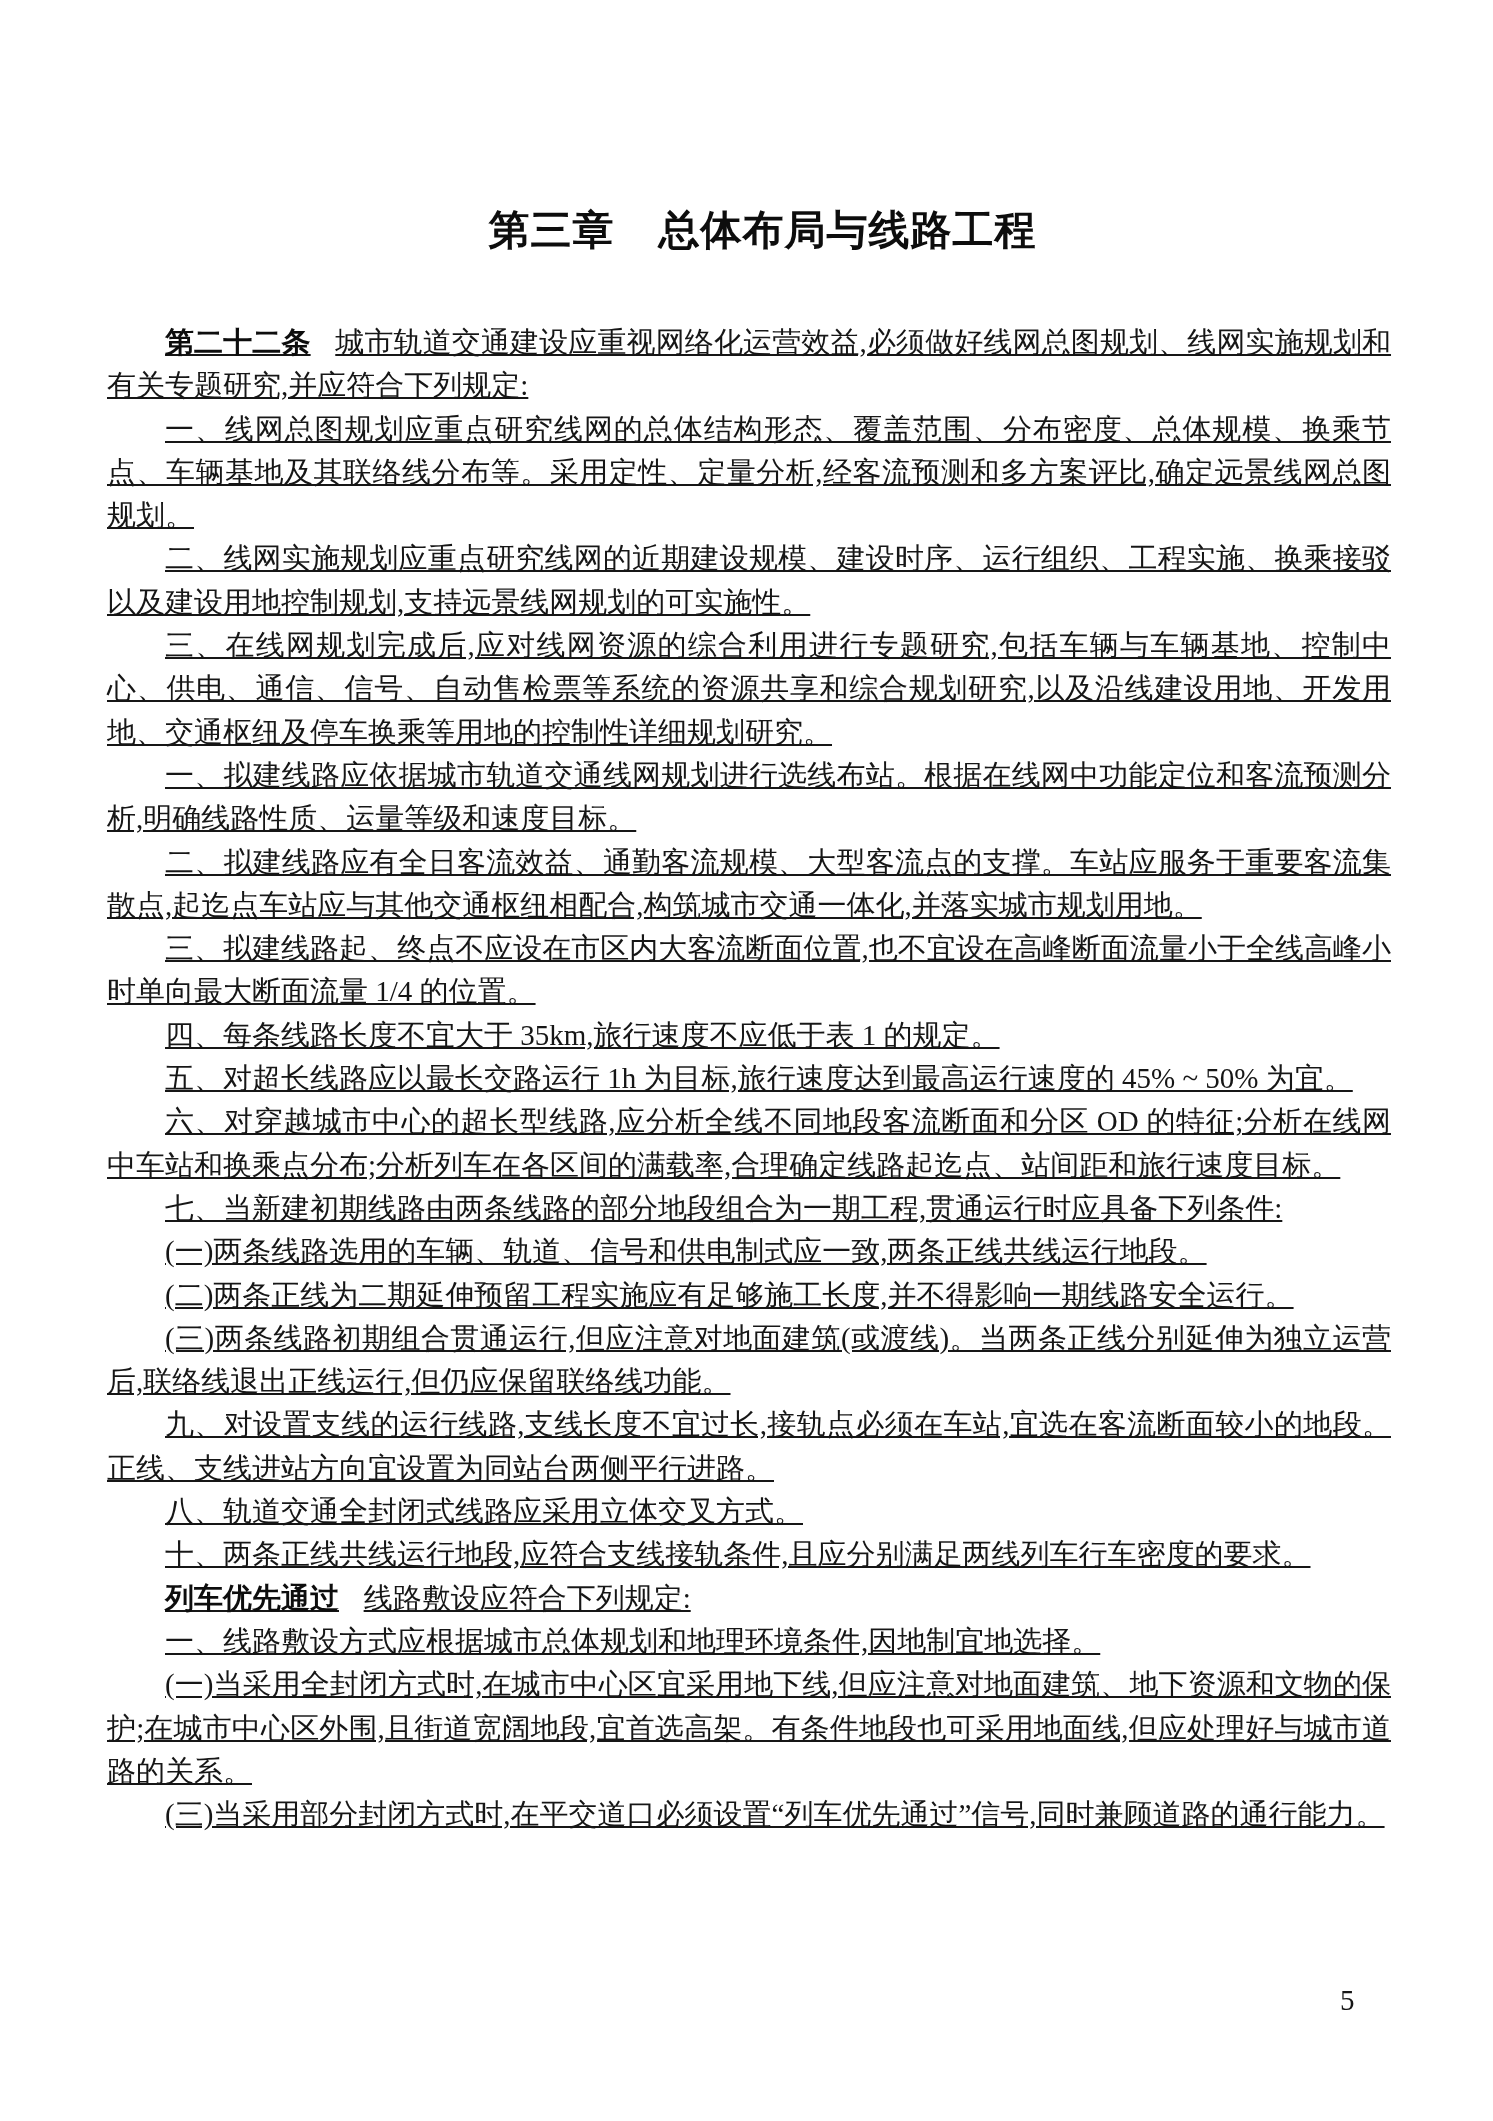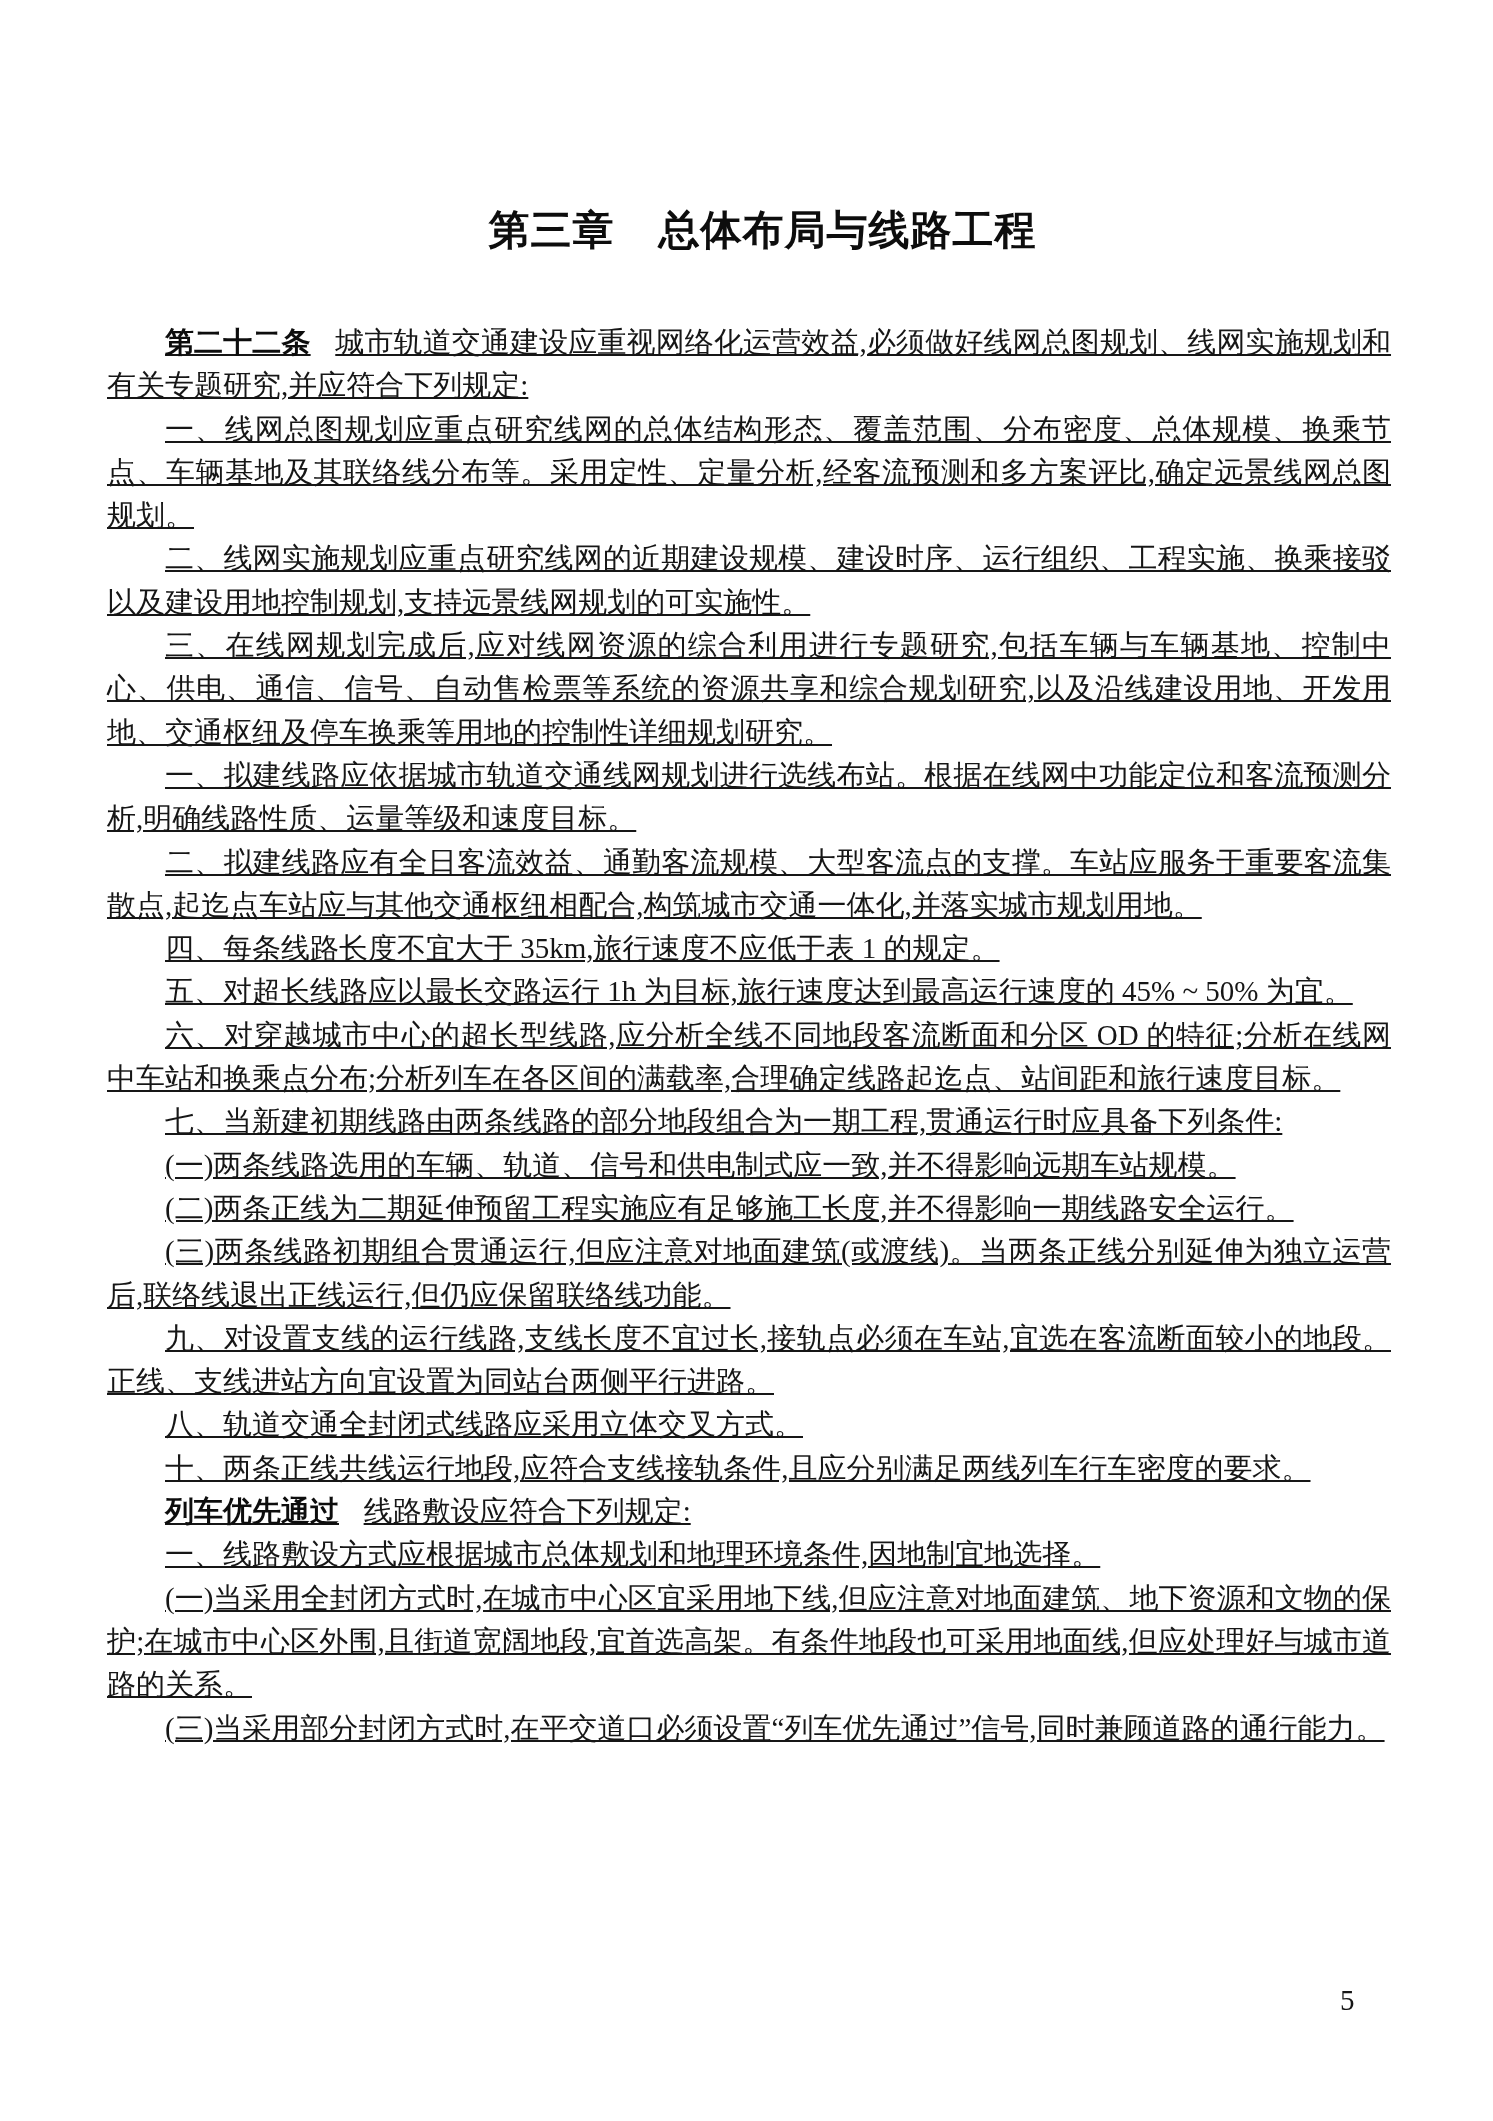--- a/index.html
+++ b/index.html
@@ -75,25 +75,26 @@
 
   <h1 class="chapter-title"><span>第三章</span><span class="chapter-name">总体布局与线路工程</span></h1>
 
   <div class="doc-body">
     <p class="para"><strong class="article-lead">第二十二条</strong><span>城市轨道交通建设应重视网络化运营效益,必须做好线网总图规划、线网实施规划和有关专题研究,并应符合下列规定:</span></p>
     <p class="para"><span>一、线网总图规划应重点研究线网的总体结构形态、覆盖范围、分布密度、总体规模、换乘节点、车辆基地及其联络线分布等。采用定性、定量分析,经客流预测和多方案评比,确定远景线网总图规划。</span></p>
     <p class="para"><span>二、线网实施规划应重点研究线网的近期建设规模、建设时序、运行组织、工程实施、换乘接驳以及建设用地控制规划,支持远景线网规划的可实施性。</span></p>
     <p class="para"><span>三、在线网规划完成后,应对线网资源的综合利用进行专题研究,包括车辆与车辆基地、控制中心、供电、通信、信号、自动售检票等系统的资源共享和综合规划研究,以及沿线建设用地、开发用地、交通枢纽及停车换乘等用地的控制性详细规划研究。</span></p>
     <p class="para"><span>一、拟建线路应依据城市轨道交通线网规划进行选线布站。根据在线网中功能定位和客流预测分析,明确线路性质、运量等级和速度目标。</span></p>
     <p class="para"><span>二、拟建线路应有全日客流效益、通勤客流规模、大型客流点的支撑。车站应服务于重要客流集散点,起迄点车站应与其他交通枢纽相配合,构筑城市交通一体化,并落实城市规划用地。</span></p>
+    <p class="para"><span>三、拟建线路起、终点不应设在市区内大客流断面位置,也不宜设在高峰断面流量小于全线高峰小时单向最大断面流量 1/4 的位置。</span></p>
     <p class="para"><span>四、每条线路长度不宜大于 35km,旅行速度不应低于表 1 的规定。</span></p>
     <p class="para"><span>五、对超长线路应以最长交路运行 1h 为目标,旅行速度达到最高运行速度的 45% ~ 50% 为宜。</span></p>
     <p class="para"><span>六、对穿越城市中心的超长型线路,应分析全线不同地段客流断面和分区 OD 的特征;分析在线网中车站和换乘点分布;分析列车在各区间的满载率,合理确定线路起迄点、站间距和旅行速度目标。</span></p>
     <p class="para"><span>七、当新建初期线路由两条线路的部分地段组合为一期工程,贯通运行时应具备下列条件:</span></p>
-    <p class="para"><span>(一)两条线路选用的车辆、轨道、信号和供电制式应一致,并不得影响远期车站规模。</span></p>
+    <p class="para"><span>(一)两条线路选用的车辆、轨道、信号和供电制式应一致,两条正线共线运行地段。</span></p>
     <p class="para"><span>(二)两条正线为二期延伸预留工程实施应有足够施工长度,并不得影响一期线路安全运行。</span></p>
     <p class="para"><span>(三)两条线路初期组合贯通运行,但应注意对地面建筑(或渡线)。当两条正线分别延伸为独立运营后,联络线退出正线运行,但仍应保留联络线功能。</span></p>
     <p class="para"><span>九、对设置支线的运行线路,支线长度不宜过长,接轨点必须在车站,宜选在客流断面较小的地段。正线、支线进站方向宜设置为同站台两侧平行进路。</span></p>
     <p class="para"><span>八、轨道交通全封闭式线路应采用立体交叉方式。</span></p>
     <p class="para"><span>十、两条正线共线运行地段,应符合支线接轨条件,且应分别满足两线列车行车密度的要求。</span></p>
     <p class="para"><strong class="article-lead">列车优先通过</strong><span>线路敷设应符合下列规定:</span></p>
     <p class="para"><span>一、线路敷设方式应根据城市总体规划和地理环境条件,因地制宜地选择。</span></p>
     <p class="para"><span>(一)当采用全封闭方式时,在城市中心区宜采用地下线,但应注意对地面建筑、地下资源和文物的保护;在城市中心区外围,且街道宽阔地段,宜首选高架。有条件地段也可采用地面线,但应处理好与城市道路的关系。</span></p>
     <p class="para"><span>(三)当采用部分封闭方式时,在平交道口必须设置“列车优先通过”信号,同时兼顾道路的通行能力。</span></p>
   </div>

